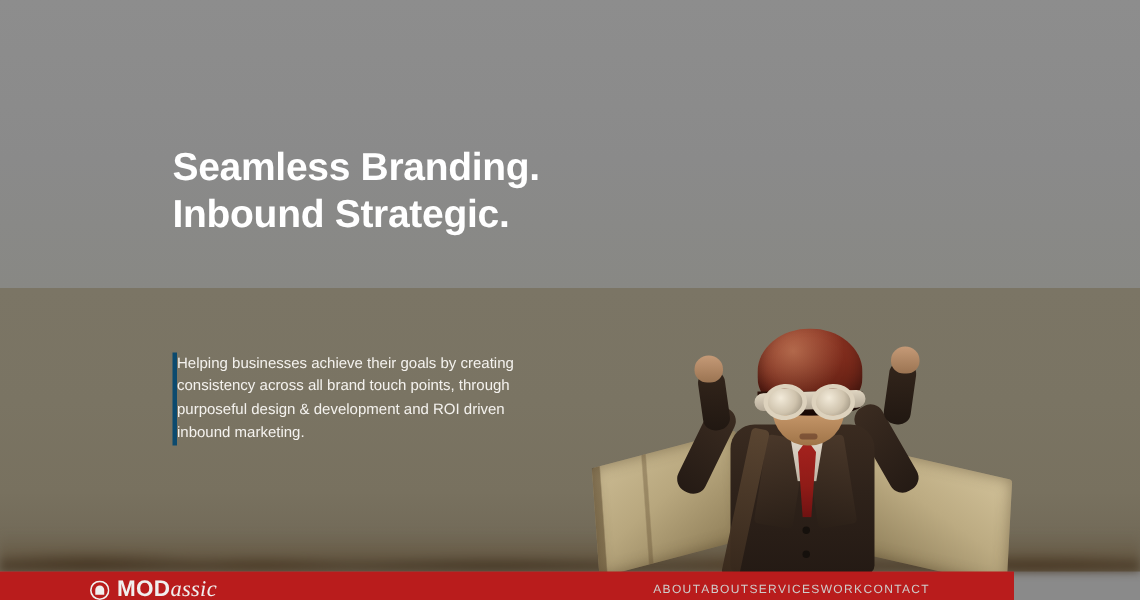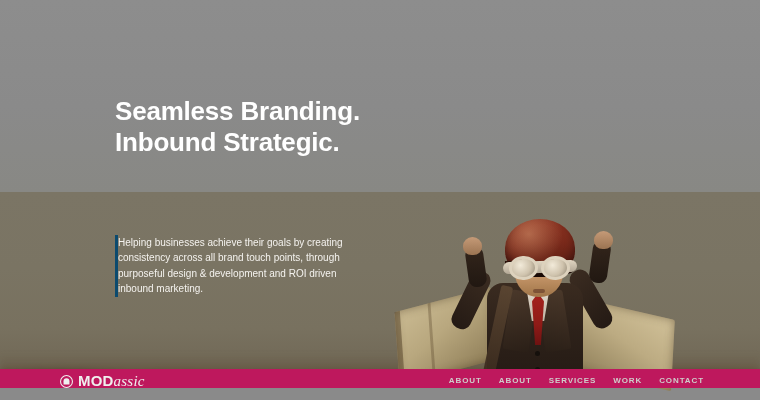--- a/index.html
+++ b/index.html
@@ -206,44 +206,43 @@
   }
   .blurb {
     color:#f4f2ee;
     font-size:10px;
     line-height:15.4px;
     font-weight:400;
   }
 
   
   .footer {
-    position:absolute; left:0; bottom:12px; width:760px; height:19px;
-    background:#be185d;
+    position:absolute; left:0; bottom:0; width:676px; height:19px;
+    background:#b91c1c;
     overflow:hidden;
   }
   .brand {
     position:absolute; left:60px; top:4px;
     display:flex; align-items:center; gap:5px;
     white-space:nowrap;
   }
   .brand-mark { width:13px; height:13px; display:block; }
   .brand-text {
     color:#f0efee;
     font-size:15px;
     line-height:15px;
     letter-spacing:.2px;
   }
   .brand-text .mod { font-weight:bold; }
   .brand-text .assic { font-style:italic; font-family:"Liberation Serif", serif; }
 
   .footer-nav {
     position:absolute; right:56px; top:7px;
-    display:flex; gap:17px;
+    display:flex; gap:0;
     white-space:nowrap;
-    font-weight:bold;
   }
   .footer-nav a {
     color:#cfcdcb;
     font-size:8px;
     letter-spacing:.9px;
     text-decoration:none;
     line-height:10px;
   }
 </style>
 </head>

